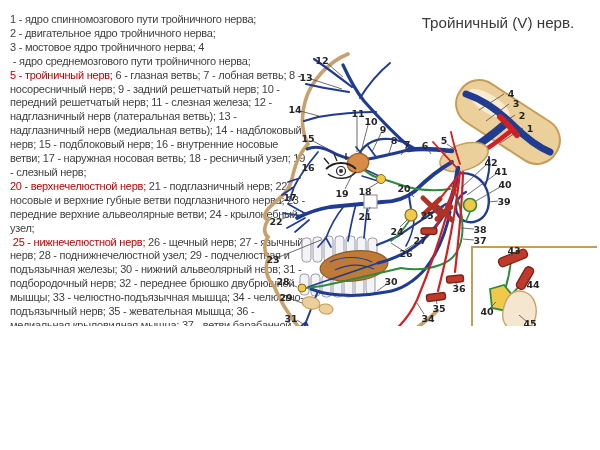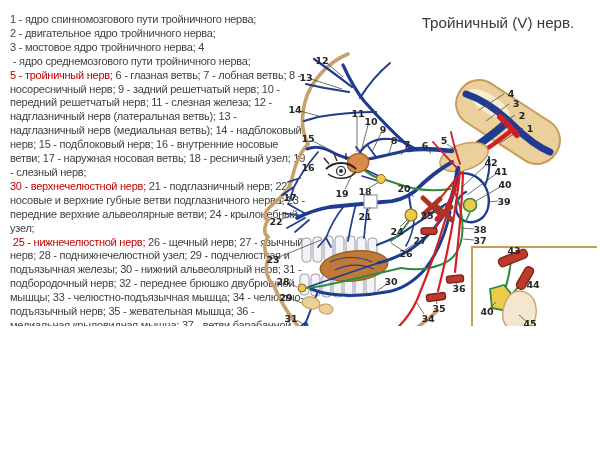--- a/index.html
+++ b/index.html
@@ -19,21 +19,21 @@
 </head>
 <body>
 
 <div class="slide">
 
   <div class="legend"><span>1 - ядро спинномозгового пути тройничного нерва;
 2 - двигательное ядро тройничного нерва;
 3 - мостовое ядро тройничного нерва; 4
  - ядро среднемозгового пути тройничного нерва;
 </span><span class="red">5 - тройничный нерв;</span><span> 6 - глазная ветвь; 7 - лобная ветвь; 8 - носоресничный нерв; 9 - задний решетчатый нерв; 10 - передний решетчатый нерв; 11 - слезная железа; 12 - надглазничный нерв (латеральная ветвь); 13 - надглазничный нерв (медиальная ветвь); 14 - надблоковый нерв; 15 - подблоковый нерв; 16 - внутренние носовые ветви; 17 - наружная носовая ветвь; 18 - ресничный узел; 19 - слезный нерв;
-</span><span class="red">30 - верхнечелюстной нерв;</span><span> 21 - подглазничный нерв; 22 - носовые и верхние губные ветви подглазничного нерва; 23 - передние верхние альвеолярные ветви; 24 - крылонебный узел;
+</span><span class="red">20 - верхнечелюстной нерв;</span><span> 21 - подглазничный нерв; 22 - носовые и верхние губные ветви подглазничного нерва; 23 - передние верхние альвеолярные ветви; 24 - крылонебный узел;
  </span><span class="red">25 - нижнечелюстной нерв;</span><span> 26 - щечный нерв; 27 - язычный нерв; 28 - поднижнечелюстной узел; 29 - подчелюстная и подъязычная железы; 30 - нижний альвеолярный нерв; 31 - подбородочный нерв; 32 - переднее брюшко двубрюшной мышцы; 33 - челюстно-подъязычная мышца; 34 - челюстно-подъязычный нерв; 35 - жевательная мышца; 36 - медиальная крыловидная мышца; 37 - ветви барабанной струны; 38 - латеральная крыловидная мышца; 39 - ушно-височный нерв; 40 - ушной узел; 41 - глубокие височные нервы; 42 - височная мышца; 43 - мышца, напрягающая небную занавеску; 44 - мышца, напрягающая барабанную перепонку; 45 - околоушная железа. Синим цветом обозначены чувствительные нервы, красным - двигательные, зеленым - парасимпатические.</span></div>
 
   <div class="title">Тройничный (V) нерв.</div>
 
   <svg class="diagram" width="600" height="450" viewBox="0 0 600 450">
 
     <g stroke="#c8a06c" stroke-width="3.6" fill="none" stroke-linecap="round">
       <path d="M348,54 C328,62 310,82 305,102 C300,120 303,134 308,144
                C297,156 294,170 292,179 C289,192 279,198 271,206
                C264,212 263,218 268,220 C264,226 263,233 268,237

